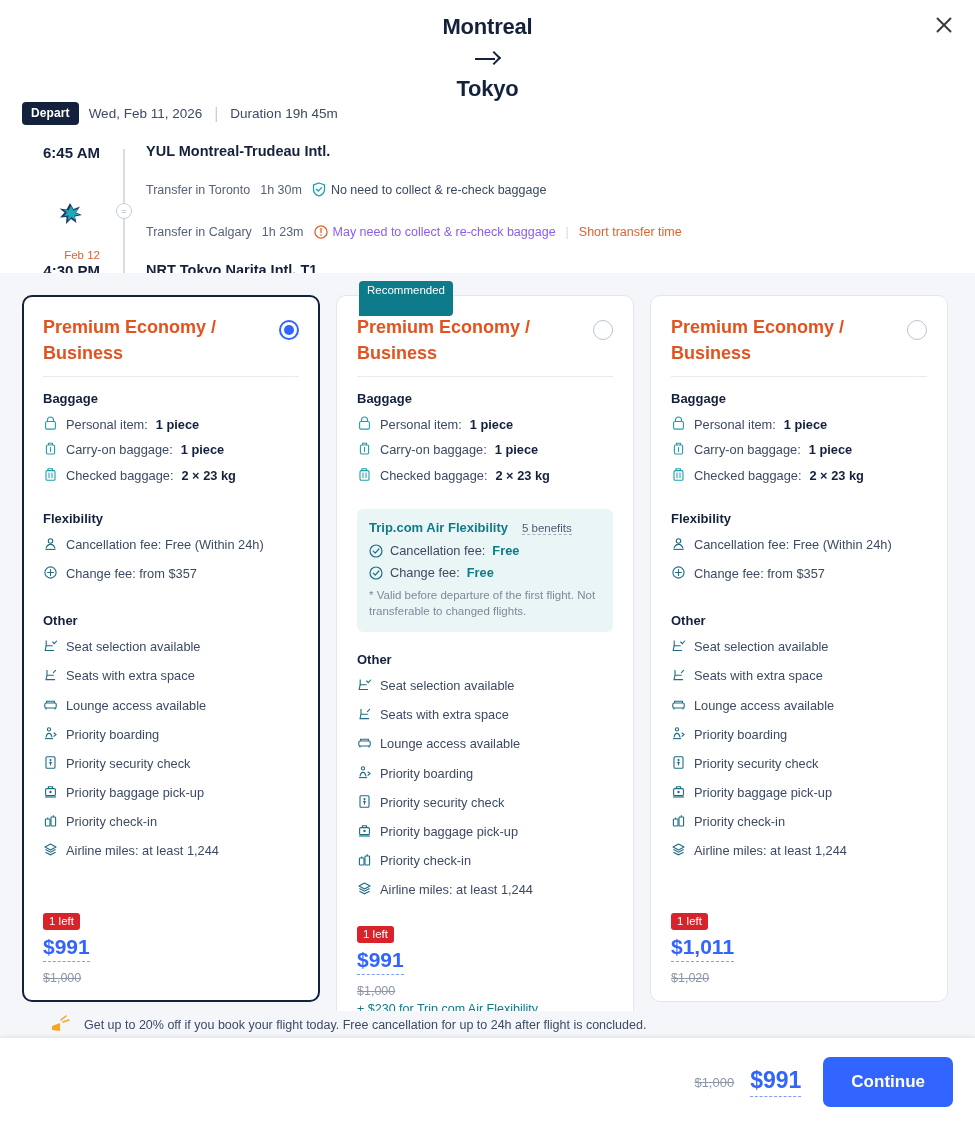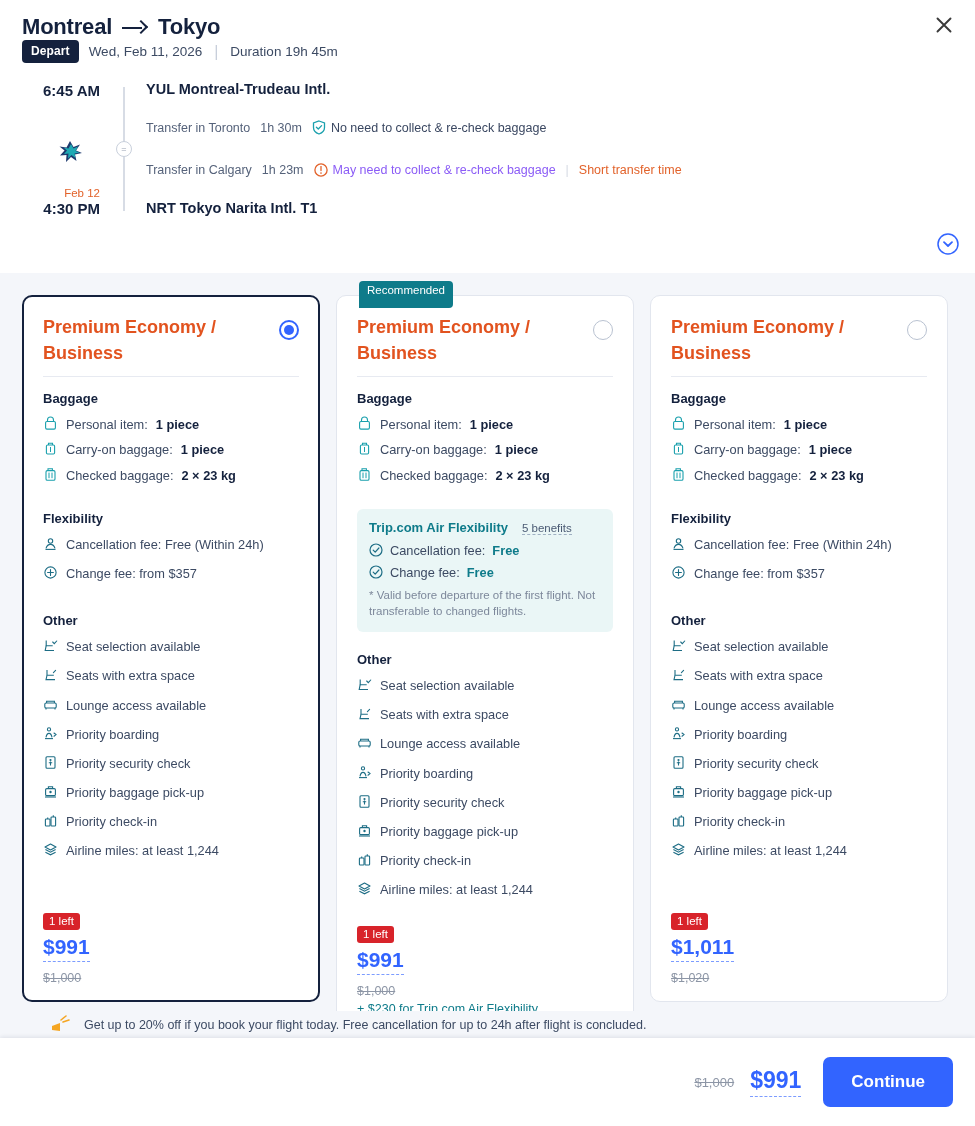--- a/index.html
+++ b/index.html
@@ -7,21 +7,21 @@
     width: 975px; height: 1126px;
     font-family: "Liberation Sans", sans-serif;
     background: #ffffff;
     color: #1a2b4a;
     overflow: hidden;
   }
   #root { position: relative; width: 975px; height: 1126px; background:#fff; }
 
   
   .header { position: relative; padding: 14px 22px 0 22px; }
-  .title-row { display:flex; align-items:center; gap:10px; }
+  .title-row { display:flex; align-items:center; gap:10px;flex-direction:column; }
   .title { font-size: 22px; font-weight: 700; letter-spacing: -0.2px; color:#14213d; }
   .arrow-ico { display:inline-block; width:26px; height:16px; position:relative; }
   .arrow-ico:before{
     content:""; position:absolute; left:0; top:8px; width:20px; height:2px; background:#14213d;
   }
   .arrow-ico:after{
     content:""; position:absolute; right:2px; top:3px; width:8px; height:8px;
     border-top:2px solid #14213d; border-right:2px solid #14213d; transform:rotate(45deg);
   }
   .close-btn {
@@ -78,42 +78,42 @@
   }
   .cards { display:flex; gap:16px; align-items:flex-start; }
   .card {
     position:relative; width:298px; background:#fff; border:1px solid #e2e6ee;
     border-radius:10px; padding:18px 20px 16px 20px; min-height:707px;
     display:flex; flex-direction:column;
   }
   .card.selected { border:2px solid #14213d; padding:17px 19px 15px 19px; }
   .reco-badge {
     position:absolute; top:-15px; left:22px; background:#0e7b8a; color:#fff;
-    font-size:11.5px; padding:3px 8px 12px 8px; border-radius:4px 4px 4px 0; font-weight:400;
+    font-size:11.5px; padding:3px 8px 20px 8px; border-radius:4px 4px 4px 0; font-weight:400;
   }
   .card-head { display:flex; justify-content:space-between; align-items:flex-start; gap:8px; }
   .cabin { font-size:18px; font-weight:700; color:#e2531f; line-height:1.45; max-width:200px; }
   .radio { width:20px; height:20px; border-radius:50%; border:1.6px solid #b9c2d1; flex:0 0 auto; margin-top:6px; cursor:pointer; }
   .radio.on { border:2px solid #3264ff; display:flex; align-items:center; justify-content:center; }
   .radio.on:after { content:""; width:10px; height:10px; border-radius:50%; background:#3264ff; }
   .divider { height:1px; background:#e7eaf1; margin:10px 0 14px 0; }
   .sec-title { font-size:13px; font-weight:700; color:#14213d; margin-bottom:9px; }
   .sec-title.sp { margin-top:20px; }
   .feat { display:flex; align-items:flex-start; gap:8px; font-size:12.8px; color:#3c4a63; margin-bottom:6px; line-height:1.5; }
   .feat .ico { flex:0 0 auto; width:15px; height:15px; margin-top:1px; }
   .feat b { color:#14213d; font-weight:700; }
   .feat.loose { margin-bottom:10px; }
 
   .flexbox { background:#eaf6f6; border-radius:6px; padding:11px 12px 12px 12px; margin-top:18px; }
   .flexbox-head { display:flex; align-items:baseline; gap:14px; margin-bottom:8px; }
   .flexbox-title { font-size:13px; font-weight:700; color:#0e7b8a; }
   .benefits-link {
     font-size:11.5px; color:#4b5b74; border-bottom:1px dashed #9fb0c2; cursor:pointer;
   }
-  .flex-item { display:flex; align-items:flex-start; gap:7px; font-size:12.8px; color:#3c4a63; margin-bottom:7px; }
+  .flex-item { display:flex; align-items:flex-end; gap:7px; font-size:12.8px; color:#3c4a63; margin-bottom:7px; }
   .flex-item b { color:#0e7b8a; font-weight:700; }
   .flex-note { font-size:11.5px; color:#7d889b; line-height:1.45; margin-top:4px; }
 
   .card-foot { margin-top:auto; padding-top:14px; }
   .left-badge {
     display:inline-block; background:#d8232a; color:#fff; font-size:11.5px;
     border-radius:3px; padding:2px 6px 3px 6px; margin-bottom:5px;
   }
   .price { font-size:21px; font-weight:700; color:#3264ff; display:inline-block; border-bottom:1.5px dashed #7c9cff; padding-bottom:2px; cursor:pointer; }
   .old-price { font-size:12.5px; color:#8d96a6; text-decoration:line-through; margin-top:9px; }

